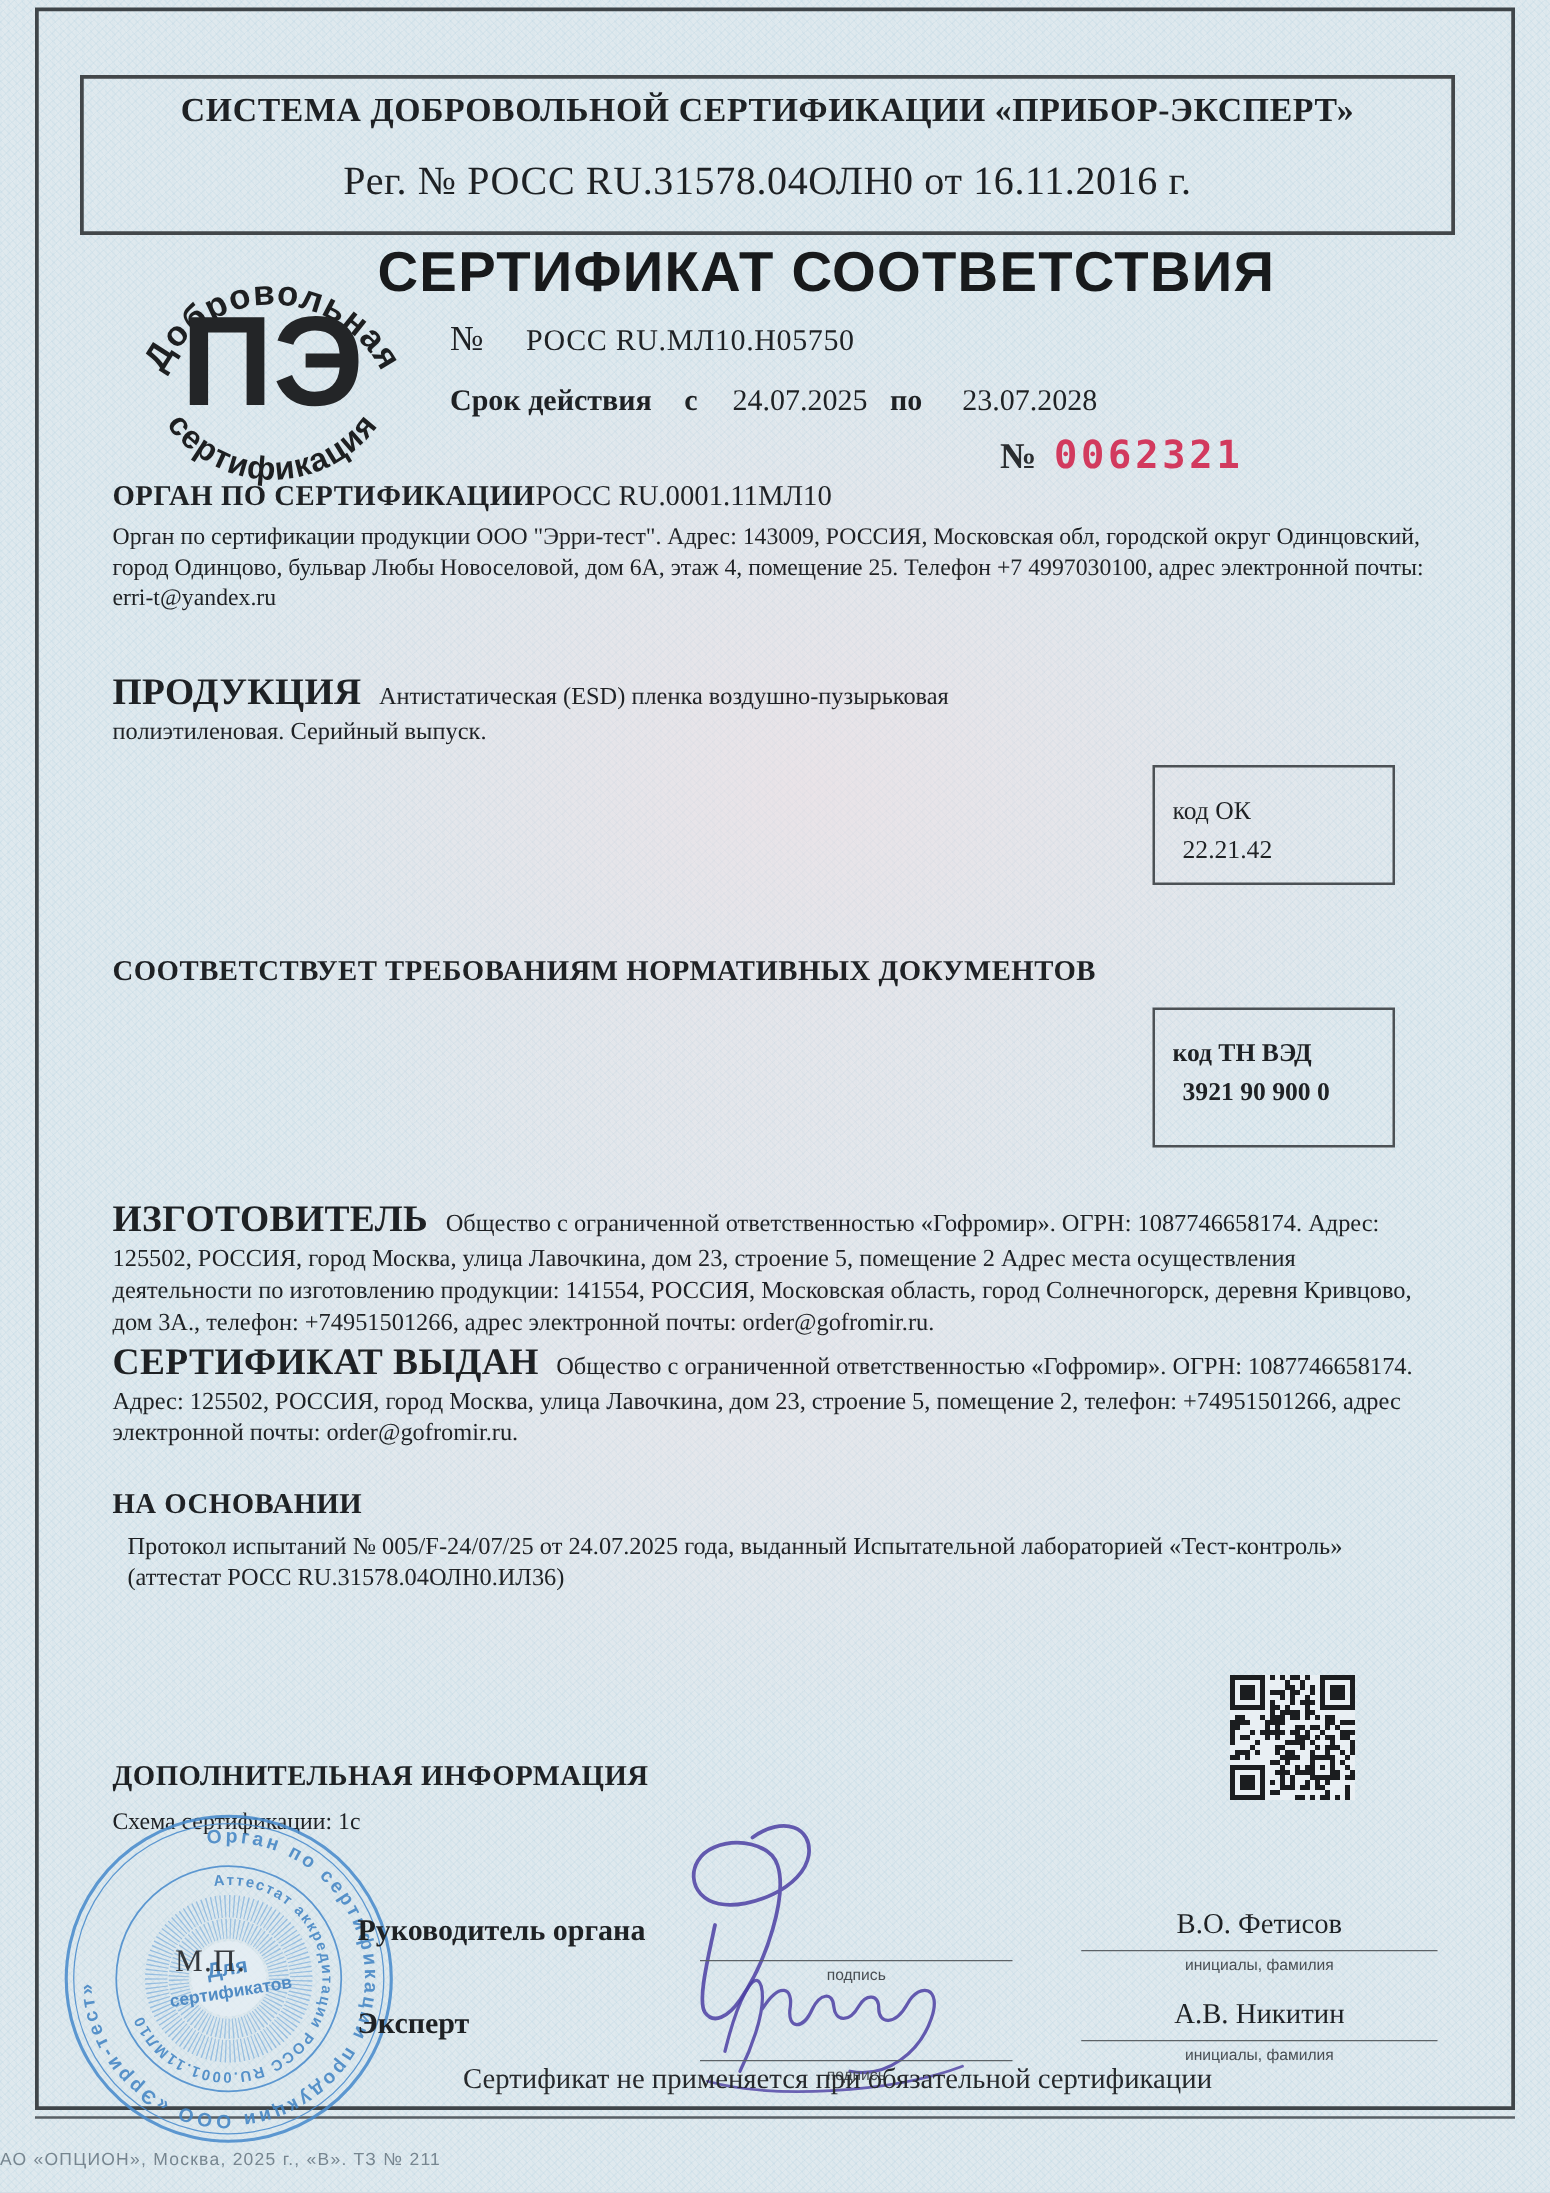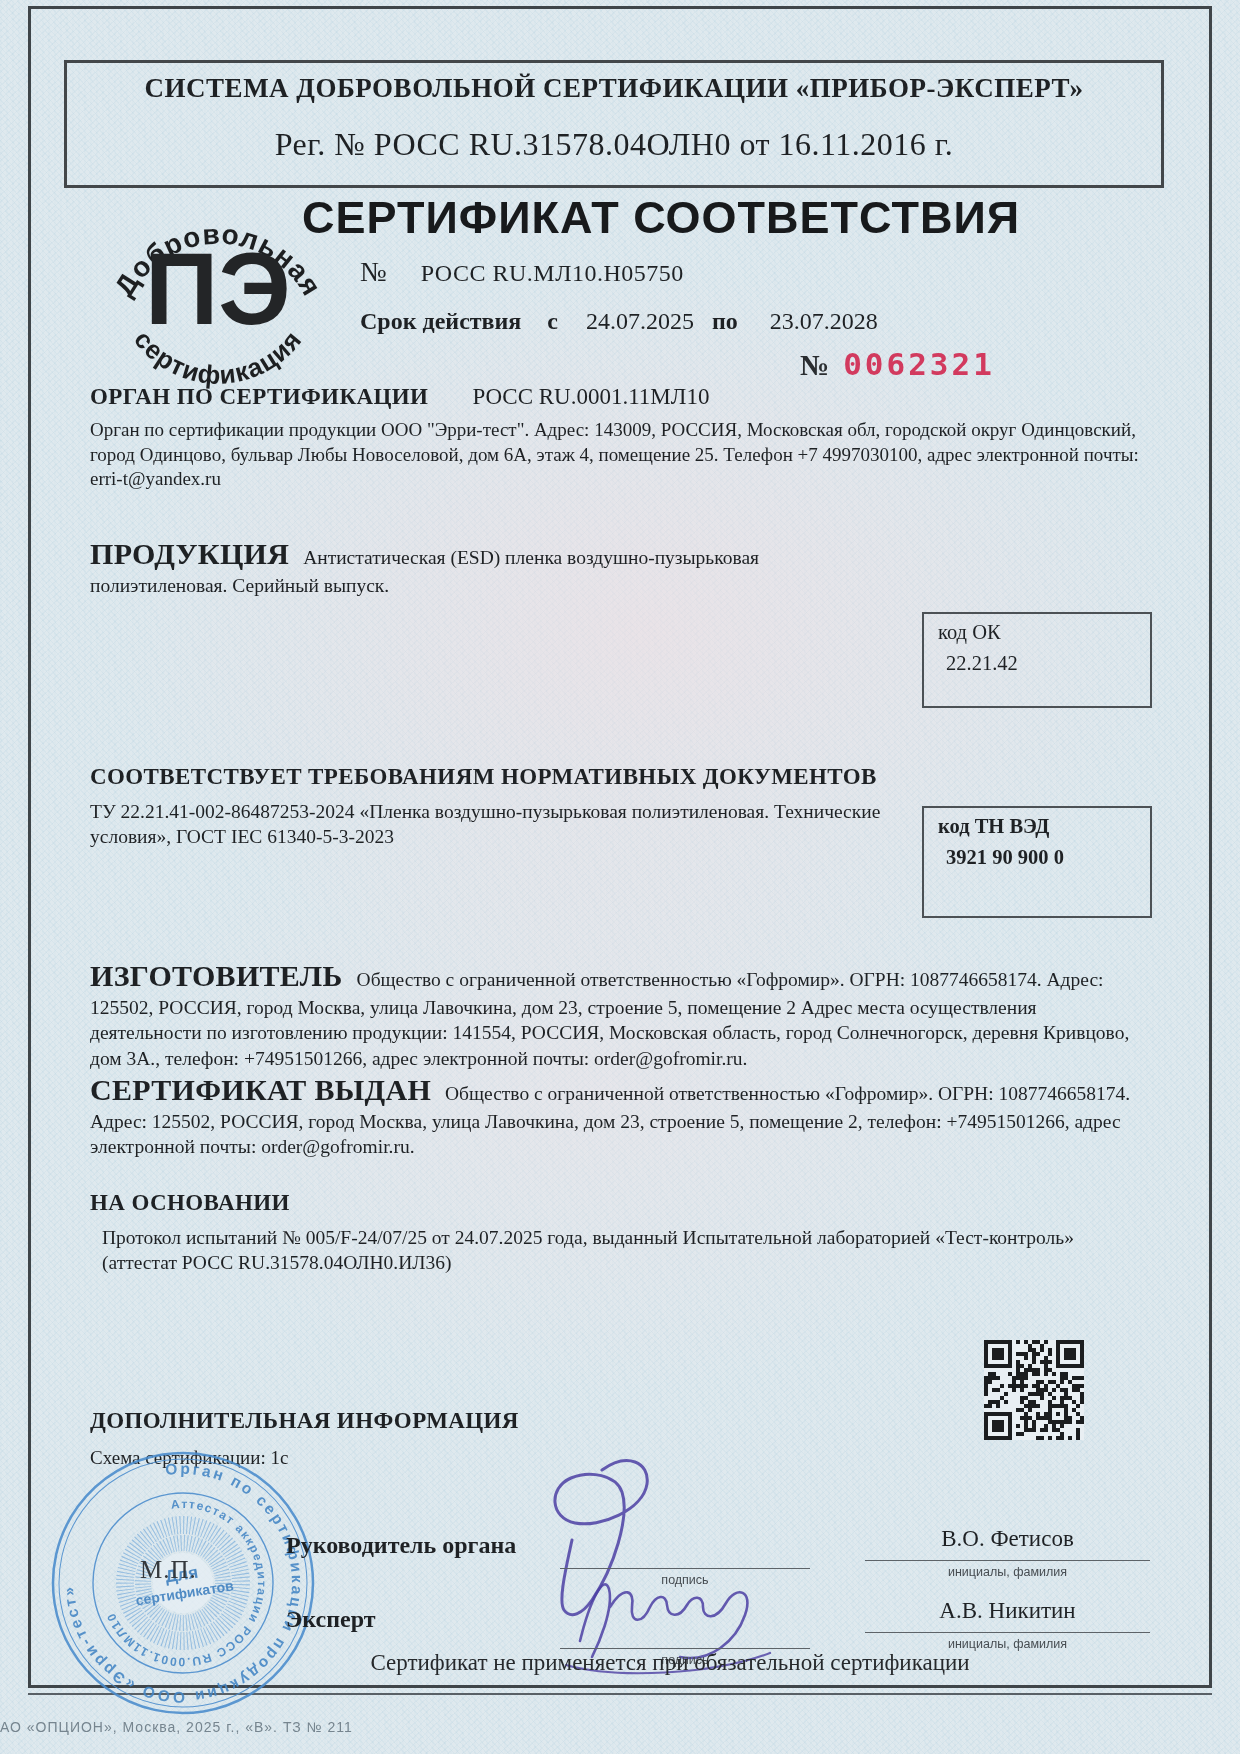--- a/index.html
+++ b/index.html
@@ -36,25 +36,25 @@
   .valrow .prep2{font-weight:bold;}
   .valrow .d2{margin-left:14px;}
   .serialrow{left:800px;top:346px;gap:14px;}
   .serialrow .no{font-size:29px;font-weight:bold;color:#2a2d30;}
   .serialrow .val{font-family:"DejaVu Sans Mono",monospace;font-weight:bold;font-size:31px;
     letter-spacing:3px;color:#d23a5e;}
   .sec-h{font-weight:bold;font-size:23px;letter-spacing:.4px;}
   .sec-h-inline{font-weight:bold;font-size:30px;letter-spacing:.3px;margin-right:14px;}
   .body-t{font-size:19.5px;line-height:1.3;}
   .org{left:90px;top:384px;width:1055px;}
-  .org .coderow{display:flex;align-items:baseline;gap:44px;}
+  .org .coderow{display:flex;align-items:baseline;}
   .org .code{font-size:23px;}
   .org .body-t{margin-top:8px;}
   .product{left:90px;top:534px;width:705px;}
-  .codebox{width:230px;border:2px solid #4c5155;box-sizing:border-box;padding:3px 14px;font-size:20.5px;line-height:1.5;}
+  .codebox{width:194px;border:2px solid #4c5155;box-sizing:border-box;padding:20px 14px;font-size:20.5px;line-height:1.5;}
   .codebox .cv{padding-left:8px;}
   .okbox{left:922px;top:612px;height:96px;}
   .tnvbox{left:922px;top:806px;height:112px;font-weight:bold;}
   .conf{left:90px;top:764px;width:800px;}
   .conf .body-t{margin-top:9px;width:795px;}
   .manuf{left:90px;top:956px;width:1058px;}
   .issued{left:90px;top:1070px;width:1058px;}
   .basis{left:90px;top:1190px;width:1045px;}
   .basis .body-t{margin-top:9px;padding-left:12px;}
   .addinfo{left:90px;top:1408px;}
@@ -131,21 +131,20 @@
       <span class="sec-h-inline">ПРОДУКЦИЯ</span><span>Антистатическая (ESD) пленка воздушно-пузырьковая полиэтиленовая. Серийный выпуск.</span>
     </p>
   </div>
   <div class="codebox okbox abs">
     <div>код ОК</div>
     <div class="cv">22.21.42</div>
   </div>
 
   <div class="conf abs">
     <div class="sec-h" style="white-space:nowrap;">СООТВЕТСТВУЕТ ТРЕБОВАНИЯМ НОРМАТИВНЫХ ДОКУМЕНТОВ</div>
-    <div class="body-t">ТУ 22.21.41-002-86487253-2024 «Пленка воздушно-пузырьковая полиэтиленовая. Технические условия», ГОСТ IEC 61340-5-3-2023</div>
   </div>
   <div class="codebox tnvbox abs">
     <div>код ТН ВЭД</div>
     <div class="cv">3921 90 900 0</div>
   </div>
 
   <div class="manuf abs">
     <p style="margin:0;" class="body-t">
       <span class="sec-h-inline">ИЗГОТОВИТЕЛЬ</span><span>Общество с ограниченной ответственностью «Гофромир». ОГРН: 1087746658174. Адрес: 125502, РОССИЯ, город Москва, улица Лавочкина, дом 23, строение 5, помещение 2 Адрес места осуществления деятельности по изготовлению продукции: 141554, РОССИЯ, Московская область, город Солнечногорск, деревня Кривцово, дом 3А., телефон: +74951501266, адрес электронной почты: order@gofromir.ru.</span>
     </p>

